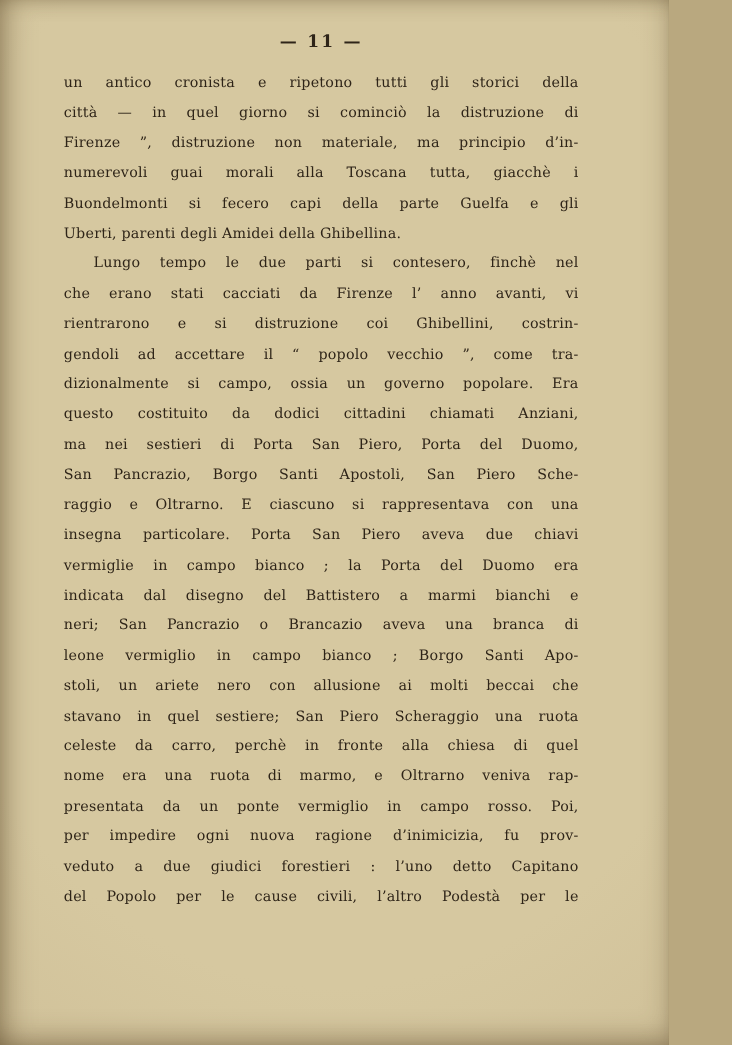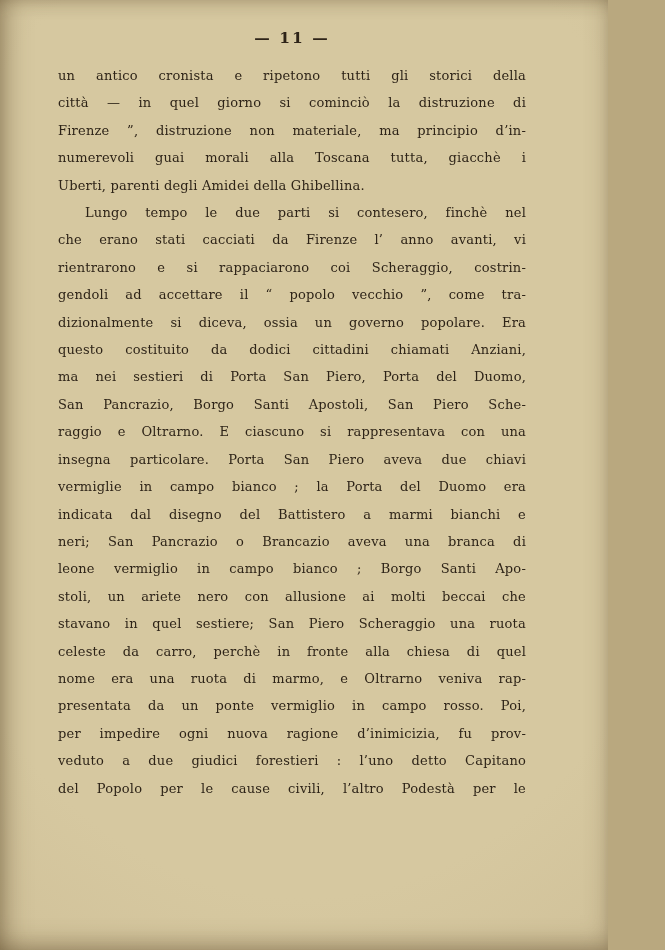--- a/index.html
+++ b/index.html
@@ -61,28 +61,29 @@
 <div class="page">
   <header class="page-header">
     <span class="page-number">— 11 —</span>
   </header>
   <main class="text-block">
       <div class="paragraph">
         <div class="line justify">un antico cronista e ripetono tutti gli storici della</div>
         <div class="line justify">città — in quel giorno si cominciò la distruzione di</div>
         <div class="line justify">Firenze ”, distruzione non materiale, ma principio d’in-</div>
         <div class="line justify">numerevoli guai morali alla Toscana tutta, giacchè i</div>
+        <div class="line justify">Buondelmonti si fecero capi della parte Guelfa e gli</div>
         <div class="line">Uberti, parenti degli Amidei della Ghibellina.</div>
       </div>
       <div class="paragraph">
         <div class="line indent justify">Lungo tempo le due parti si contesero, finchè nel</div>
         <div class="line justify">che erano stati cacciati da Firenze l’ anno avanti, vi</div>
-        <div class="line justify">rientrarono e si rappaciarono coi Scheraggio, costrin-</div>
+        <div class="line justify">rientrarono e si distruzione coi Ghibellini, costrin-</div>
         <div class="line justify">gendoli ad accettare il “ popolo vecchio ”, come tra-</div>
-        <div class="line justify">dizionalmente si diceva, ossia un governo popolare. Era</div>
+        <div class="line justify">dizionalmente si campo, ossia un governo popolare. Era</div>
         <div class="line justify">questo costituito da dodici cittadini chiamati Anziani,</div>
         <div class="line justify">ma nei sestieri di Porta San Piero, Porta del Duomo,</div>
         <div class="line justify">San Pancrazio, Borgo Santi Apostoli, San Piero Sche-</div>
         <div class="line justify">raggio e Oltrarno. E ciascuno si rappresentava con una</div>
         <div class="line justify">insegna particolare. Porta San Piero aveva due chiavi</div>
         <div class="line justify">vermiglie in campo bianco ; la Porta del Duomo era</div>
         <div class="line justify">indicata dal disegno del Battistero a marmi bianchi e</div>
         <div class="line justify">neri; San Pancrazio o Brancazio aveva una branca di</div>
         <div class="line justify">leone vermiglio in campo bianco ; Borgo Santi Apo-</div>
         <div class="line justify">stoli, un ariete nero con allusione ai molti beccai che</div>

